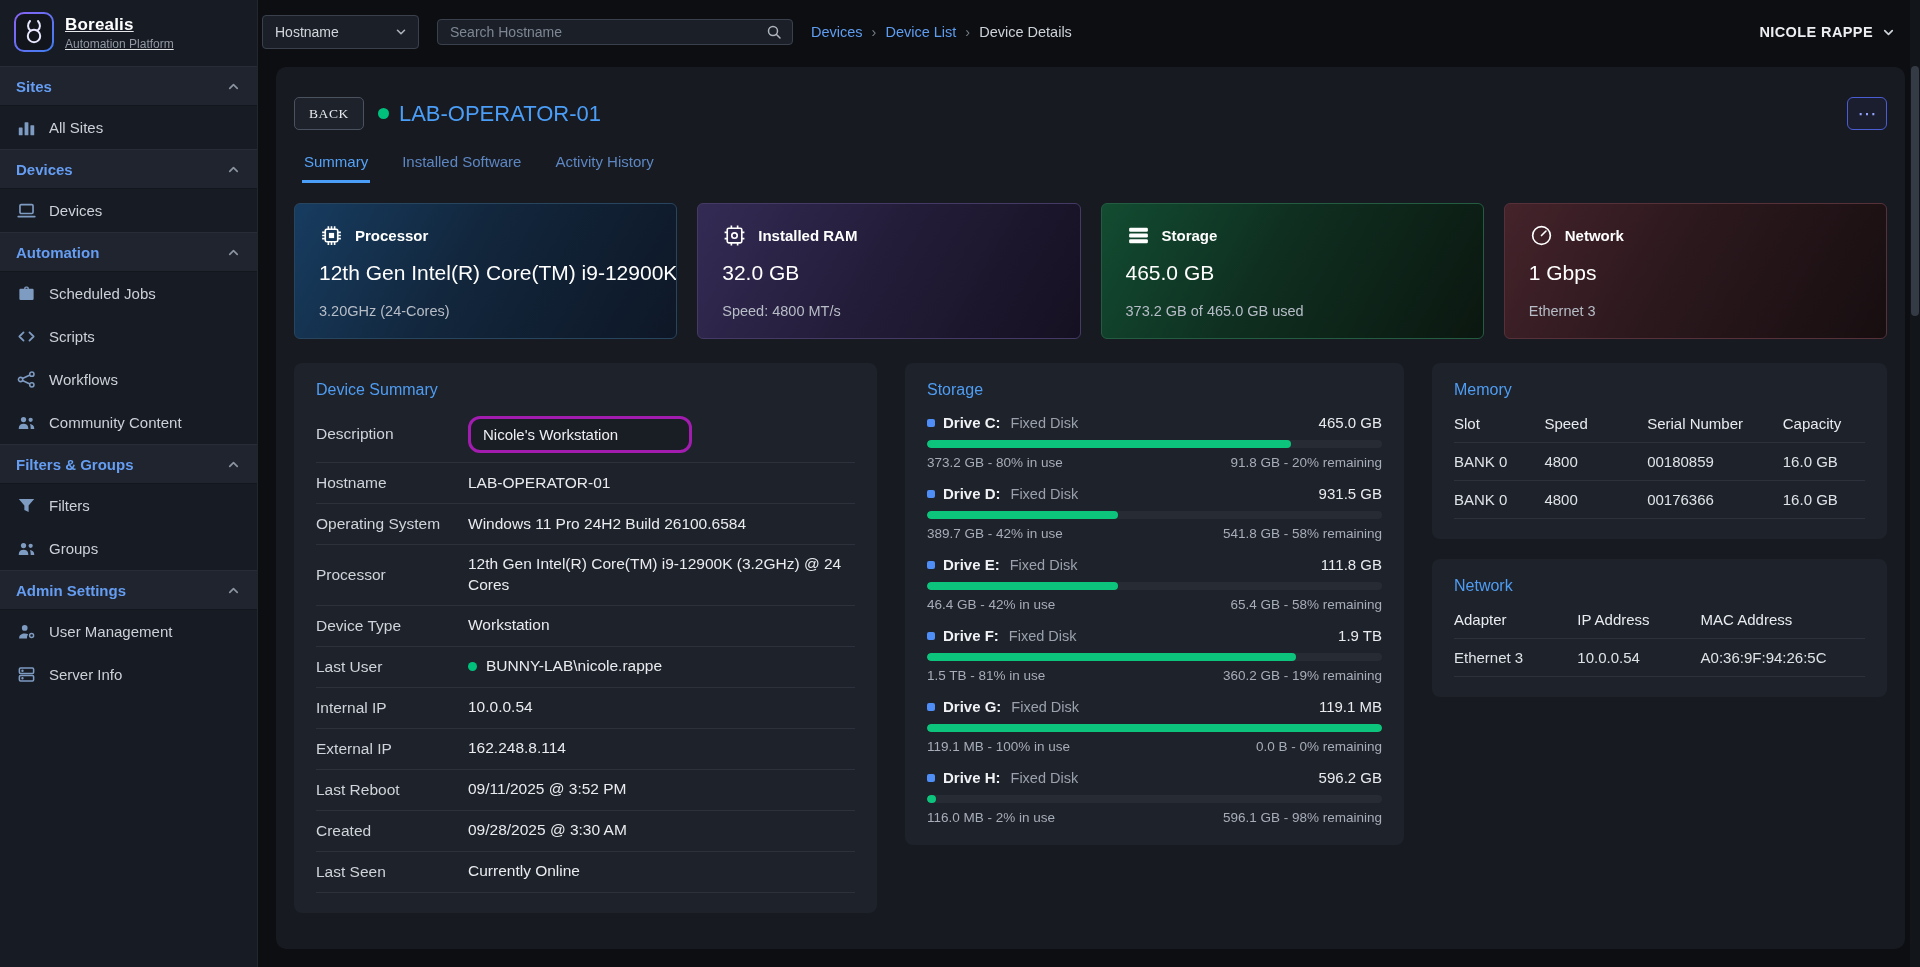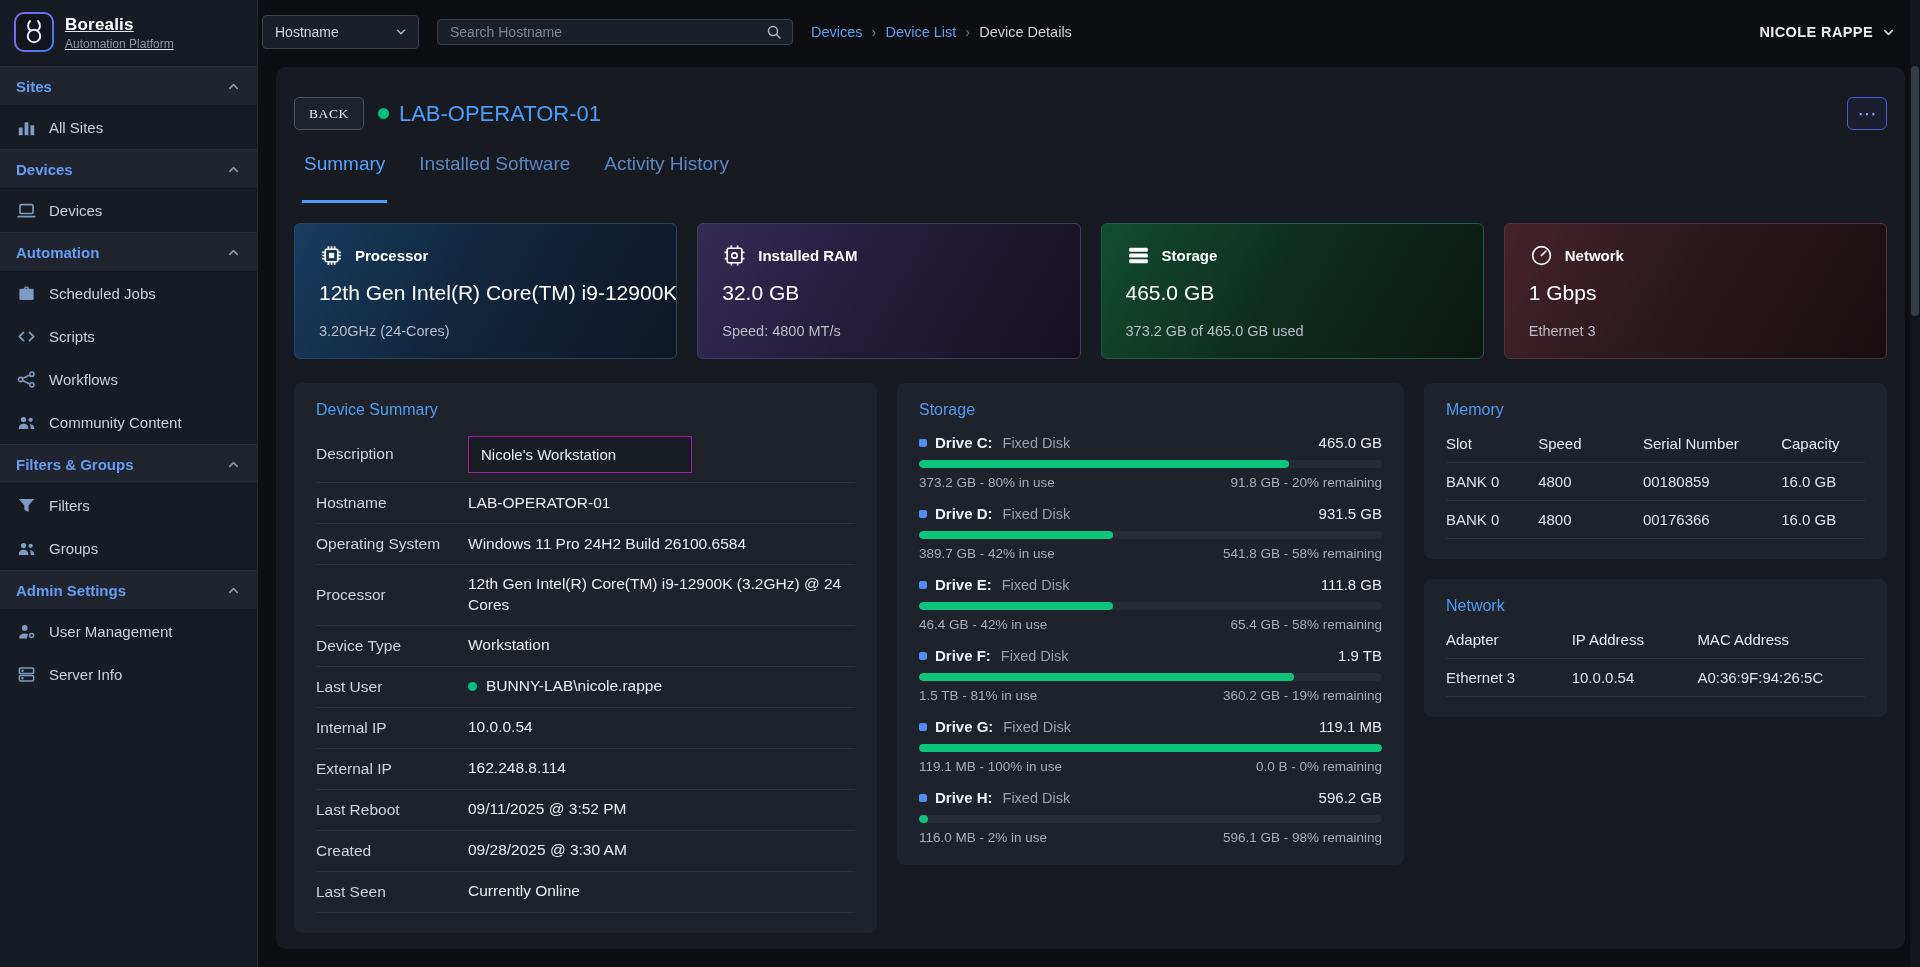--- a/index.html
+++ b/index.html
@@ -37,46 +37,46 @@
   .content{flex:1;padding:3px 15px 0 18px;}
   .panel{background:#171a21;border-radius:10px;height:882px;padding:30px 18px 0 18px;position:relative;}
   .dev-header{display:flex;align-items:center;gap:14px;}
   .btn-back{height:33px;padding:0 14px;background:#1d222b;border:1px solid #4a525f;border-radius:5px;color:#e8eaee;font-size:13.5px;letter-spacing:.6px;cursor:pointer;font-family:Liberation Serif, serif;}
   .title-wrap{display:flex;align-items:center;gap:10px;}
   .dot-green{width:11px;height:11px;border-radius:50%;background:#00c07c;}
   .dev-title{font-size:22px;color:#4b9ef7;}
   .btn-more{margin-left:auto;width:40px;height:33px;border:1px solid #4b5dd4;background:rgba(75,93,212,.08);border-radius:6px;color:#92a4ff;font-size:19px;line-height:1;cursor:pointer;font-family:inherit;}
 
   .tabs{display:flex;gap:30px;margin-top:15px;padding:0 8px;}
-  .tab{padding:8px 2px 25px;font-size:19px;color:#5d87c2;cursor:pointer;}
+  .tab{padding:8px 2px 10px;font-size:15px;color:#5d87c2;cursor:pointer;}
   .tab.active{color:#55a2f6;border-bottom:3px solid #4b9ef7;}
 
   .stat-row{display:flex;gap:20px;margin-top:20px;}
   .stat-card{flex:1;height:136px;border-radius:6px;padding:19px 24px;display:flex;flex-direction:column;overflow:hidden;}
   .stat-head{display:flex;align-items:center;gap:11px;font-size:15px;font-weight:bold;color:#fff;}
   .stat-head .si{width:25px;height:25px;color:#fff;flex:0 0 25px;}
   .stat-value{font-size:21px;color:#fff;margin-top:13px;white-space:nowrap;}
   .stat-sub{margin-top:auto;font-size:14.5px;color:#b7bdc7;}
   .theme-blue{background:linear-gradient(120deg,#173c60 0%,#12263c 45%,#0e1726 100%);border:1px solid #27455f;}
   .theme-purple{background:linear-gradient(120deg,#342b55 0%,#241d3a 45%,#151021 100%);border:1px solid #453a66;}
   .theme-green{background:linear-gradient(120deg,#124c31 0%,#0f2e20 45%,#0b1710 100%);border:1px solid #235c40;}
   .theme-red{background:linear-gradient(120deg,#45232b 0%,#2b181d 45%,#170e10 100%);border:1px solid #56313a;}
 
-  .cols{display:flex;gap:20px;margin-top:24px;align-items:flex-start;}
+  .cols{display:flex;gap:28px;margin-top:24px;align-items:flex-start;}
   .card{background:#1e222a;border-radius:8px;padding:18px 22px 20px;}
   .card-title{color:#4f9df3;font-size:16px;}
   .col-summary{flex:0 0 583px;}
   .col-storage{flex:1;min-width:0;}
   .col-right{flex:1;min-width:0;display:flex;flex-direction:column;gap:20px;}
 
   .ds-table{margin-top:8px;}
   .ds-row{display:grid;grid-template-columns:152px 1fr;align-items:center;padding:9px 0;border-bottom:1px solid #2c313b;font-size:15.5px;min-height:41px;}
   .ds-label{color:#cfd4da;padding-right:10px;line-height:1.3;}
   .ds-value{color:#e9ebef;line-height:1.35;}
-  .ds-input{width:224px;height:37px;background:#191d24;border:1px solid #a21caf;border-radius:0;color:#eef0f3;font-size:15px;padding:0 12px;font-family:inherit;outline:none;}
+  .ds-input{width:224px;height:37px;background:#191d24;border:3px solid #a21caf;border-radius:12px;color:#eef0f3;font-size:15px;padding:0 12px;font-family:inherit;outline:none;}
   .lastuser{display:flex;align-items:center;gap:9px;}
   .dot-sm{width:9px;height:9px;border-radius:50%;background:#00c07c;flex:0 0 9px;}
 
   .drive{margin-top:15px;}
   .drive:first-of-type{margin-top:13px;}
   .drive-head{display:flex;align-items:center;gap:8px;}
   .drive-dot{width:8px;height:8px;background:#4f8ef7;border-radius:2px;flex:0 0 8px;}
   .drive-name{font-weight:bold;font-size:15px;color:#f0f2f5;}
   .drive-type{color:#9aa1ac;font-size:14.5px;margin-left:2px;}
   .drive-size{margin-left:auto;font-size:15px;color:#e9ebef;}

